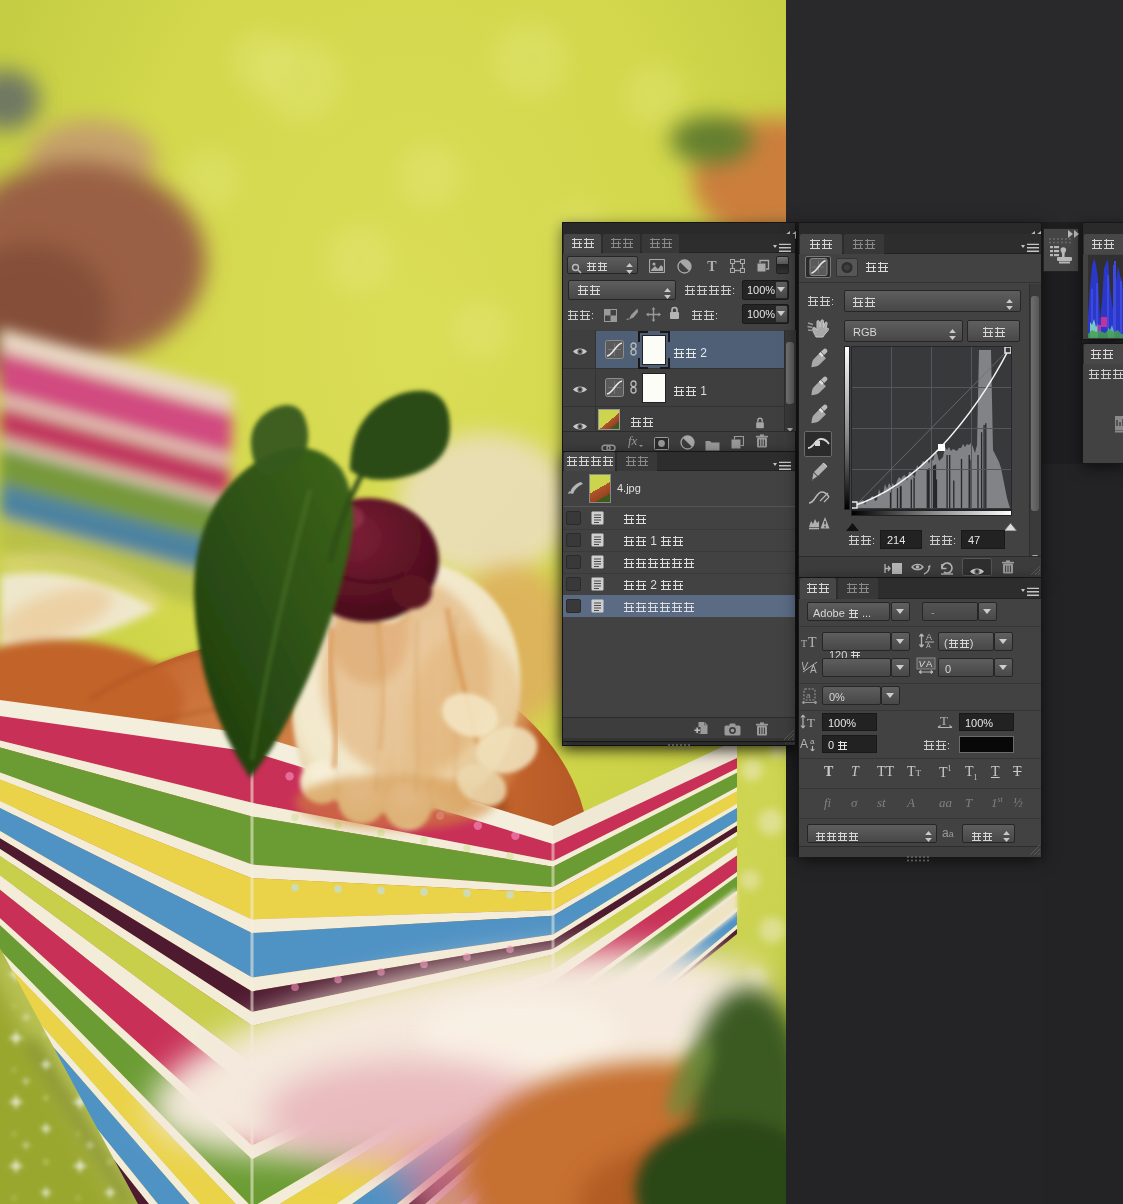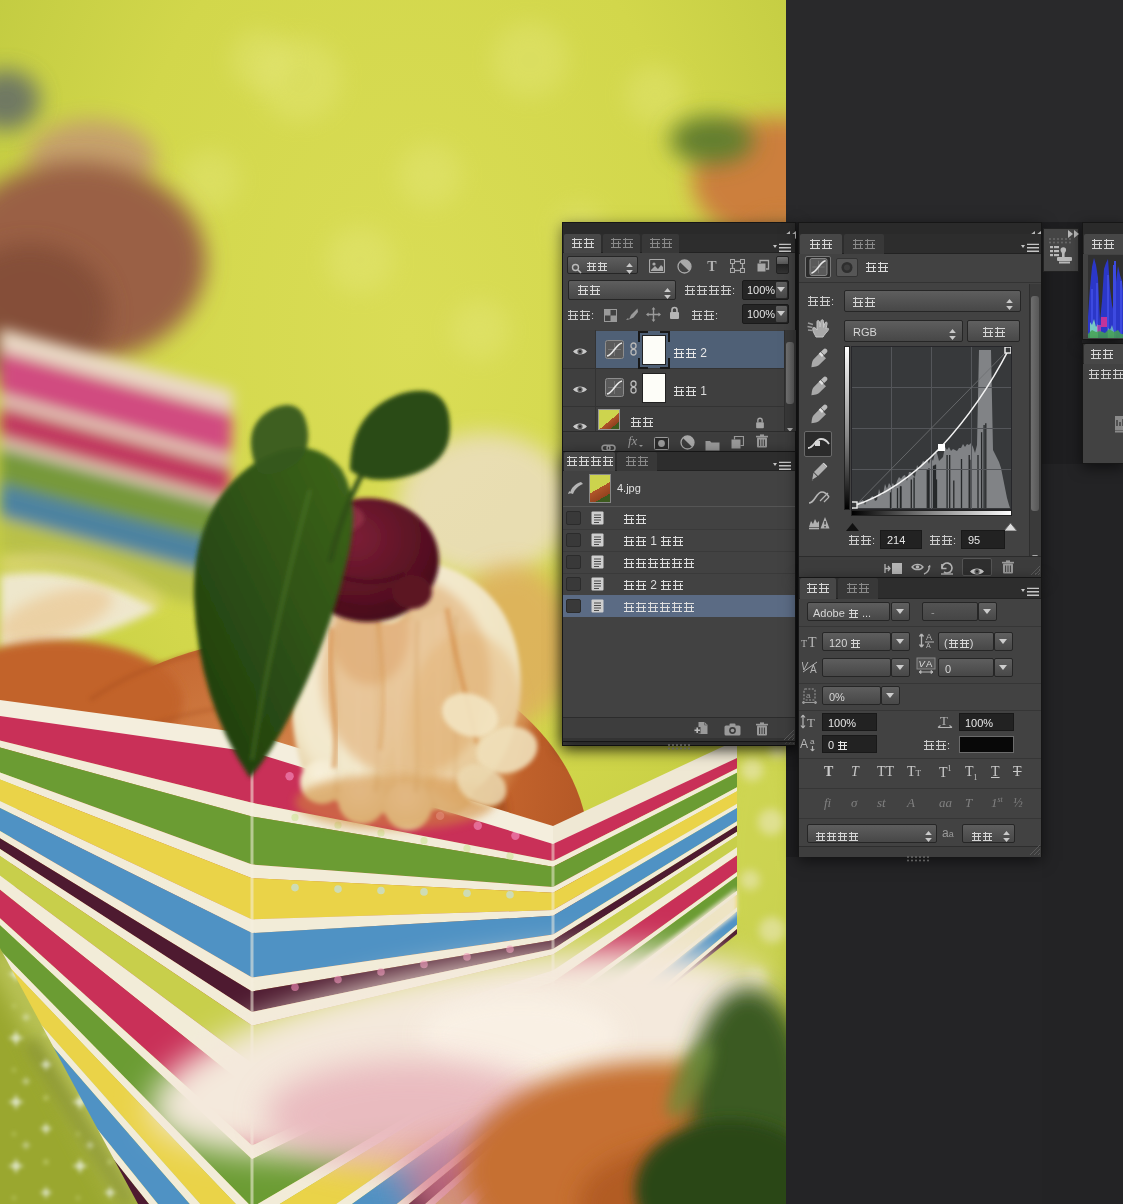--- a/index.html
+++ b/index.html
@@ -759,21 +759,21 @@
 <div class="abs" style="left:52px;top:287px;width:161px;height:6px;background:linear-gradient(90deg,#000,#888 50%,#fff);border:1px solid #222"></div>
 <div class="abs" style="left:47px;top:294px"><svg width="13" height="8">
         <path d="M6.5,0 L13,8 H0 Z" fill="#111"></path>
       </svg></div>
 <div class="abs" style="left:205px;top:294px"><svg width="13" height="8">
         <path d="M6.5,0 L13,8 H0 Z" fill="#ddd" stroke="#666"></path>
       </svg></div>
 <div class="t" style="left:49px;top:312px;color:#cdcdcd;font-size:11px;"><i class="c"></i><i class="c"></i>:</div>
 <div class="df" style="left:81px;top:307px;width:42px;height:19px;line-height:19px;text-indent:6px">214</div>
 <div class="t" style="left:130px;top:312px;color:#cdcdcd;font-size:11px;"><i class="c"></i><i class="c"></i>:</div>
-<div class="df" style="left:162px;top:307px;width:44px;height:19px;line-height:19px;text-indent:6px">95</div>
+<div class="df" style="left:162px;top:307px;width:44px;height:19px;line-height:19px;text-indent:6px">47</div>
 <div class="abs" style="left:230px;top:61px;width:12px;height:272px;background:#3a3a3a;border-left:1px solid #2e2e2e"></div>
 <div class="abs" style="left:232px;top:64px"><svg width="8" height="6">
         <path d="M1,5 L4,1 L7,5 Z" fill="#aaa"></path>
       </svg></div>
 <div class="abs" style="left:232px;top:73px;width:8px;height:215px;background:linear-gradient(90deg,#6e6e6e,#575757);border-radius:3px"></div>
 <div class="abs" style="left:232px;top:323px"><svg width="8" height="6">
         <path d="M1,1 L4,5 L7,1 Z" fill="#aaa"></path>
       </svg></div>
 <div class="bb" style="top:333px;height:21px"></div>
 <div class="abs" style="left:84px;top:338px"><svg width="20" height="13" viewBox="0 0 20 13">
@@ -832,21 +832,21 @@
       <svg width="8" height="5" style="position:absolute;left:4px;top:6px">
         <path d="M0,0 H8 L4,5 Z" fill="#cdcdcd"></path>
       </svg>
     </div>
 <div class="abs" style="left:0;top:48px;width:242px;height:1px;background:#363636"></div>
 <div class="abs" style="left:2px;top:56px"><svg width="18" height="14" viewBox="0 0 18 14">
         <text x="0" y="13" font-family="Liberation Serif" font-size="10" fill="#b5b5b5">T</text>
         <text x="7" y="13" font-family="Liberation Serif" font-size="14" fill="#b5b5b5">T</text>
       </svg></div>
 <div class="dd" style="left:23px;top:54px;width:69px;height:19px">
-      <span style="position:absolute;left:6px;top:4px">120 <i class="c s"></i></span>
+      <span style="position:absolute;left:6px;top:16px">120 <i class="c s"></i></span>
     </div>
 <div class="btn" style="left:92px;top:54px;width:19px;height:19px">
       <svg width="8" height="5" style="position:absolute;left:4px;top:6px">
         <path d="M0,0 H8 L4,5 Z" fill="#cdcdcd"></path>
       </svg>
     </div>
 <div class="abs" style="left:119px;top:54px"><svg width="17" height="17" viewBox="0 0 17 17">
         <path d="M3.5,2 V15 M3.5,2 l-2,2.5 M3.5,2 l2,2.5 M3.5,15 l-2,-2.5 M3.5,15 l2,-2.5" stroke="#b5b5b5" stroke-width="1.3" fill="none"></path>
         <text x="8" y="8" font-family="Liberation Sans" font-size="9" fill="#b5b5b5">A</text>
         <path d="M7,10 H16" stroke="#b5b5b5"></path>

